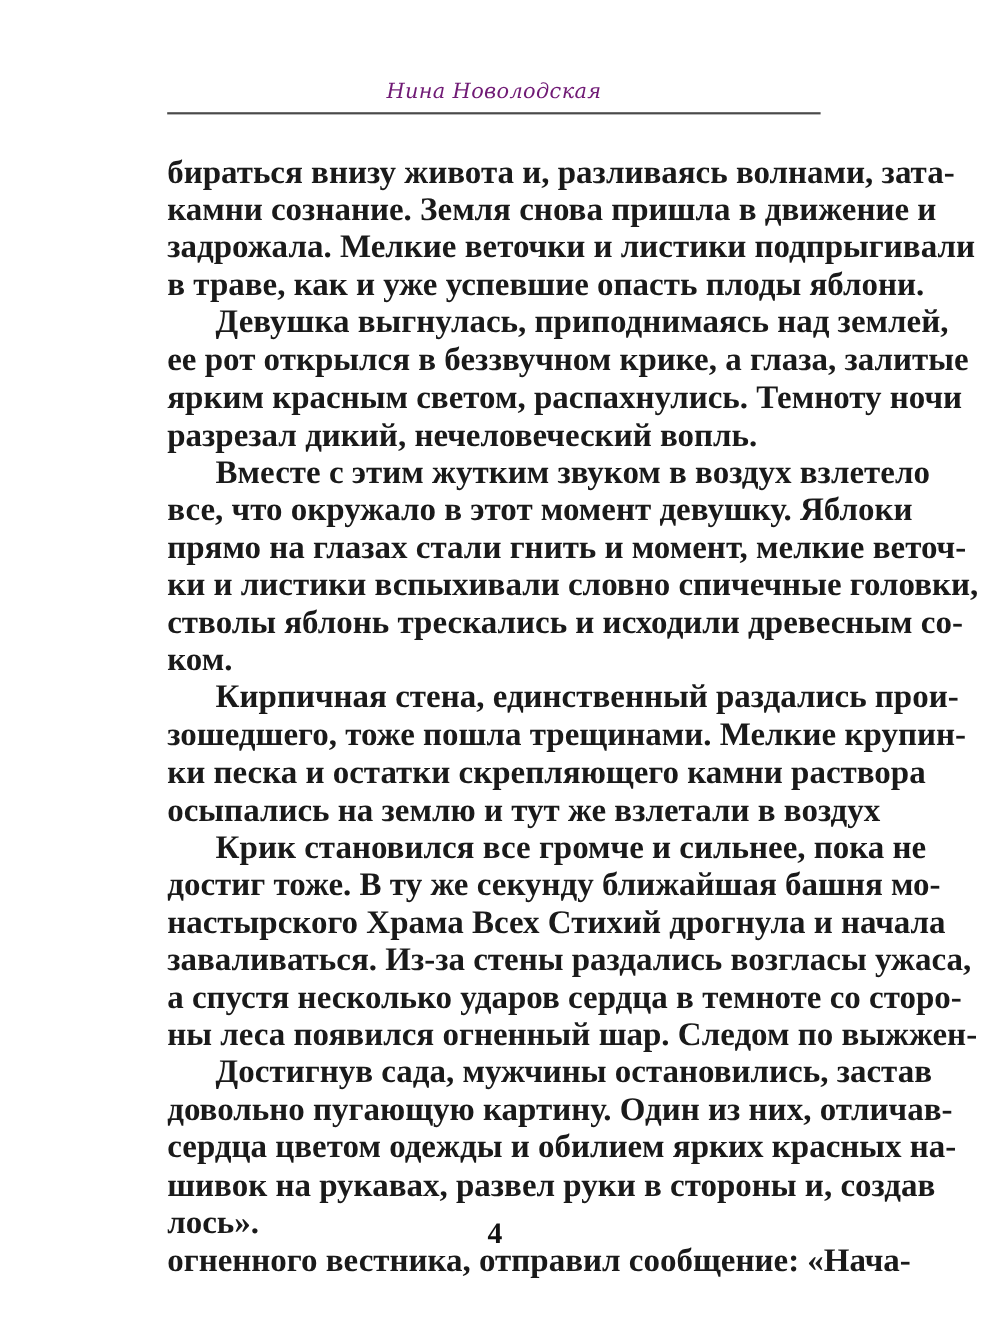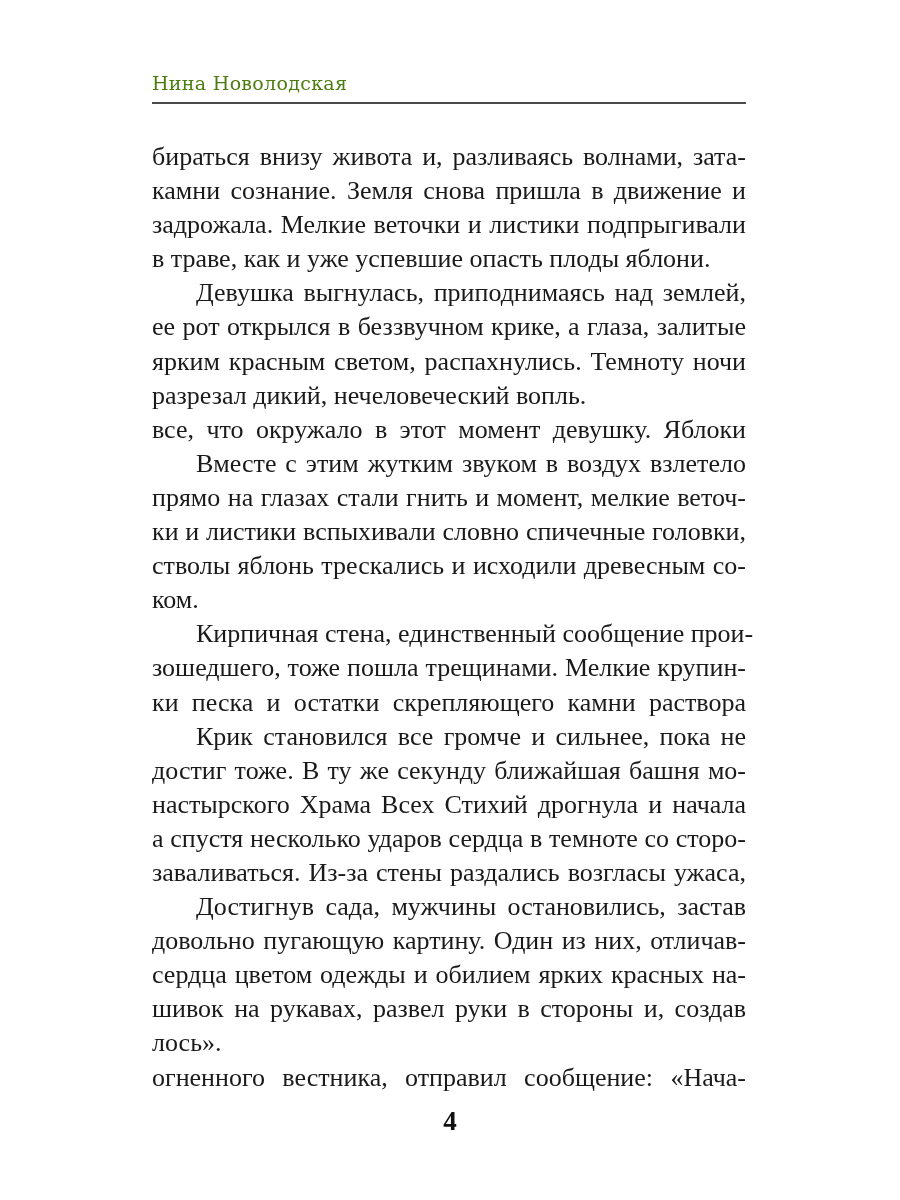--- a/index.html
+++ b/index.html
@@ -13,48 +13,50 @@
       position: relative;
       overflow: hidden;
       font-family: "Liberation Serif", "DejaVu Serif", serif;
       color: #1a1a1a;
     }
     .running-head {
       position: absolute;
       top: 72px;
       left: 152px;
       width: 594px;
-      text-align: left;
+      text-align: center;
       font-family: "DejaVu Serif", "Liberation Serif", serif;
+      font-style: italic;
       font-size: 19px;
-      color: #4d7c0f;
+      color: #701a75;
       letter-spacing: 0.3px;
     }
     .head-rule {
       position: absolute;
       top: 102px;
       left: 152px;
       width: 594px;
       height: 2px;
       background: #4a4a4a;
     }
     .body-text {
       position: absolute;
       top: 140px;
       left: 152px;
       width: 594px;
     }
     .line {
       display: block;
       height: 34.1px;
       line-height: 34.1px;
-      font-size: 26px;
+      font-size: 30px;
       white-space: nowrap;
       text-align: justify;
       text-align-last: justify;
+      font-weight: bold;
     }
     .line.last {
       text-align-last: left;
     }
     .line.indent {
       padding-left: 44px;
     }
     .page-number {
       position: absolute;
       top: 1106px;
@@ -83,40 +85,42 @@
     </div>
 
     <div>
       <span class="line indent">Девушка выгнулась, приподнимаясь над землей,</span>
       <span class="line">ее рот открылся в беззвучном крике, а глаза, залитые</span>
       <span class="line">ярким красным светом, распахнулись. Темноту ночи</span>
       <span class="line last">разрезал дикий, нечеловеческий вопль.</span>
     </div>
 
     <div>
+      <span class="line indent">Вместе с этим жутким звуком в воздух взлетело</span>
       <span class="line">все, что окружало в этот момент девушку. Яблоки</span>
-      <span class="line indent">Вместе с этим жутким звуком в воздух взлетело</span>
       <span class="line">прямо на глазах стали гнить и момент, мелкие веточ-</span>
       <span class="line">ки и листики вспыхивали словно спичечные головки,</span>
       <span class="line">стволы яблонь трескались и исходили древесным со-</span>
       <span class="line last">ком.</span>
     </div>
 
     <div>
-      <span class="line indent">Кирпичная стена, единственный сообщение прои-</span>
+      <span class="line indent">Кирпичная стена, единственный раздались прои-</span>
       <span class="line">зошедшего, тоже пошла трещинами. Мелкие крупин-</span>
       <span class="line">ки песка и остатки скрепляющего камни раствора</span>
+      <span class="line last">осыпались на землю и тут же взлетали в воздух</span>
     </div>
 
     <div>
       <span class="line indent">Крик становился все громче и сильнее, пока не</span>
       <span class="line">достиг тоже. В ту же секунду ближайшая башня мо-</span>
       <span class="line">настырского Храма Всех Стихий дрогнула и начала</span>
+      <span class="line">заваливаться. Из-за стены раздались возгласы ужаса,</span>
       <span class="line">а спустя несколько ударов сердца в темноте со сторо-</span>
-      <span class="line">заваливаться. Из-за стены раздались возгласы ужаса,</span>
+      <span class="line">ны леса появился огненный шар. Следом по выжжен-</span>
     </div>
 
     <div>
       <span class="line indent">Достигнув сада, мужчины остановились, застав</span>
       <span class="line">довольно пугающую картину. Один из них, отличав-</span>
       <span class="line">сердца цветом одежды и обилием ярких красных на-</span>
       <span class="line">шивок на рукавах,  развел руки в стороны и, создав</span>
       <span class="line last">лось».</span>
       <span class="line">огненного вестника, отправил сообщение: «Нача-</span>
     </div>

